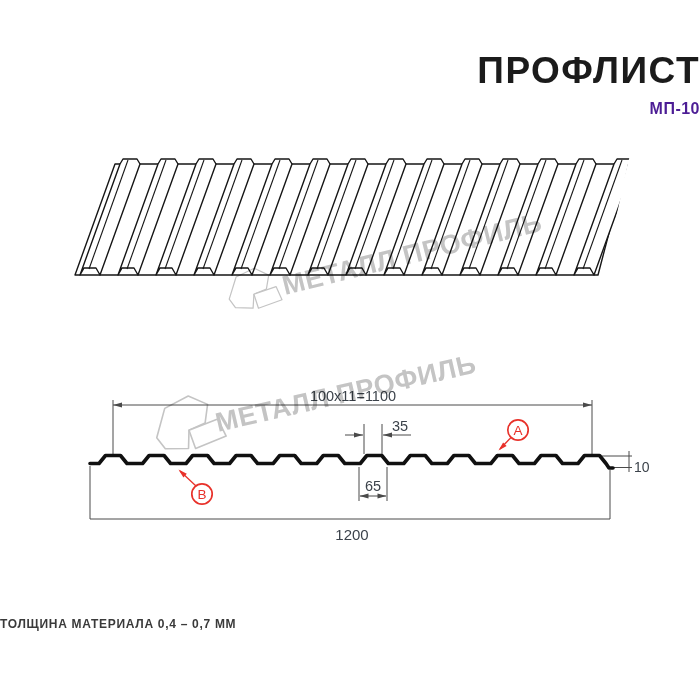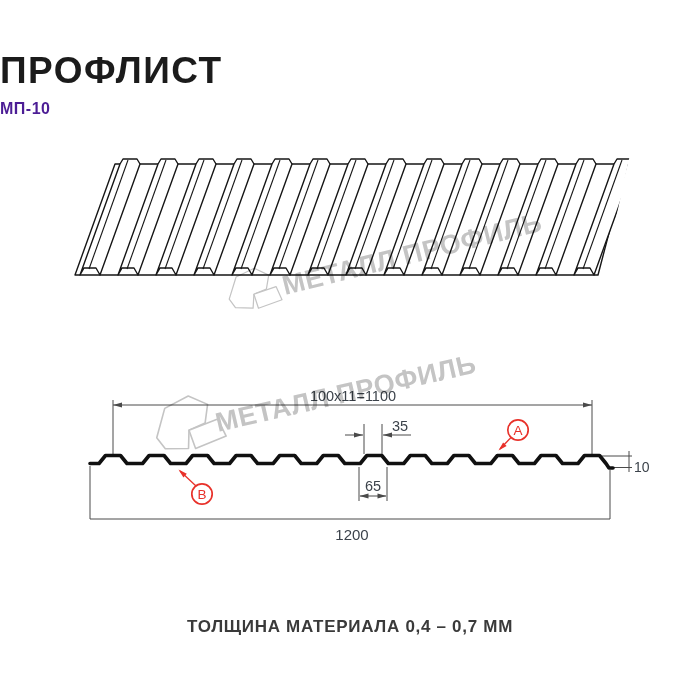--- a/index.html
+++ b/index.html
@@ -1,24 +1,24 @@
 <!DOCTYPE html>
 <html><head>
 <meta charset="utf-8">
 <style>
   html,body{margin:0;padding:0;background:#fff;}
   .stage{position:relative;width:700px;height:700px;background:#fff;overflow:hidden;
          font-family:"Liberation Sans",sans-serif;}
-  .hdr{position:absolute;top:50px;left:0;width:700px;text-align:left;}
+  .hdr{position:absolute;top:50px;left:0;width:700px;text-align:right;}
   .title{margin:0;font-size:37px;font-weight:bold;letter-spacing:1.5px;color:#1b1b1b;}
   .subtitle{margin-top:8px;font-size:16px;font-weight:600;letter-spacing:.5px;color:#4c1d95;}
   .svg1{position:absolute;left:0;top:145px;}
   .svg2{position:absolute;left:0;top:340px;}
-  .ftr{position:absolute;top:617px;left:0;width:700px;text-align:center;
-       font-size:17px;font-weight:600;letter-spacing:.7px;color:#3a3a3a;}
+  .ftr{position:absolute;top:617px;left:0;width:700px;text-align:left;
+       font-size:12px;font-weight:600;letter-spacing:.7px;color:#3a3a3a;}
   .rib{fill:#fff;stroke:#161616;stroke-width:1.4;stroke-linejoin:round;}
   .ribline{fill:none;stroke:#161616;stroke-width:1.1;}
   .outline{fill:#fff;stroke:#161616;stroke-width:1.4;stroke-linejoin:round;}
   .dim{stroke:#4a4a4a;stroke-width:1;fill:none;}
   .arr{fill:#4a4a4a;stroke:none;}
   .redln{stroke:#e8312a;stroke-width:1.3;fill:none;}
   .redarr{fill:#e8312a;stroke:none;}
   .redcirc{fill:#fff;stroke:#e8312a;stroke-width:1.7;}
   .redtxt{fill:#e8312a;font-size:13.5px;text-anchor:middle;}
   .dimtxt{fill:#3c434b;font-size:14.5px;text-anchor:middle;}

